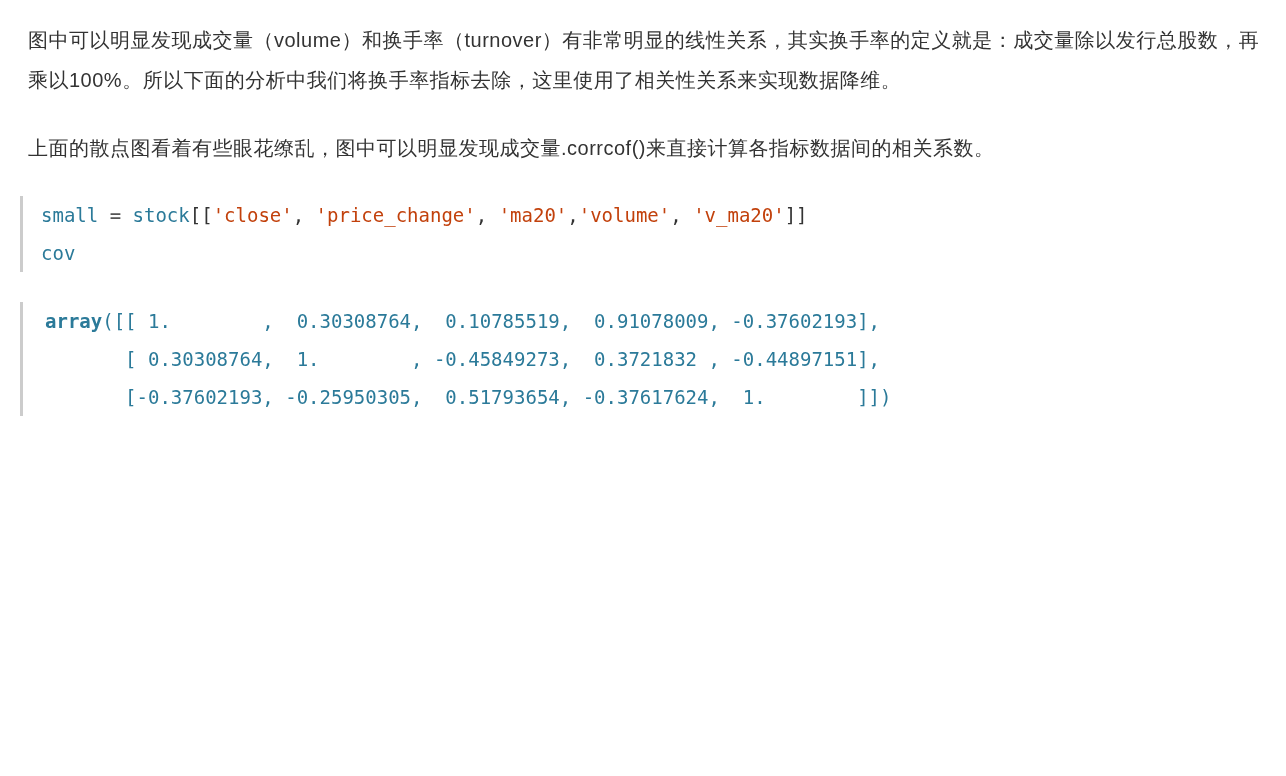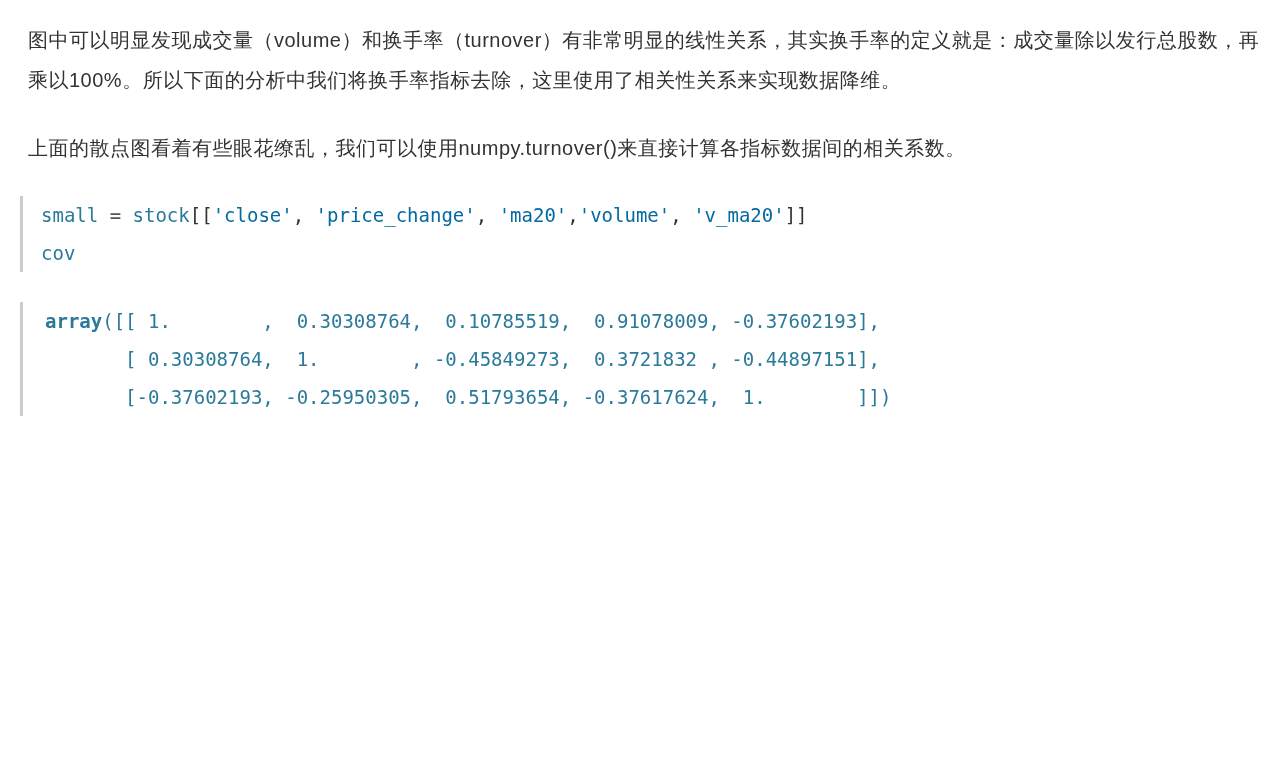--- a/index.html
+++ b/index.html
@@ -23,39 +23,39 @@
       margin: 10px 0 30px 0;
       font-family: Consolas, "DejaVu Sans Mono", monospace;
       font-size: 19px;
       line-height: 2.0;
     }
     .code-line {
       white-space: pre;
     }
     .kw-nav { color: #2b7a99; margin-top: 35px; } 
     .kw-op  { color: #555; }
-    .kw-str { color: #0369a1; }
+    .kw-str { color: #c2410c; }
     .kw-attr{ color: #333; }
     .output-block {
       border-left: 3px solid #ccc;
       padding-left: 22px;
       margin: 10px 0 20px 0;
       font-family: Consolas, "DejaVu Sans Mono", monospace;
       font-size: 19px;
       line-height: 2.0;
     }
     .out-key { color: #2b7a99; font-weight: bold; }
     .out-num { color: #2b7a99; }
   </style>
 </head>
 <body>
 
 <p class="para">图中可以明显发现成交量（volume）和换手率（turnover）有非常明显的线性关系，其实换手率的定义就是：成交量除以发行总股数，再乘以100%。所以下面的分析中我们将换手率指标去除，这里使用了相关性关系来实现数据降维。</p>
 
-<p class="para">上面的散点图看着有些眼花缭乱，我们可以使用numpy.turnover()来直接计算各指标数据间的相关系数。</p>
+<p class="para">上面的散点图看着有些眼花缭乱，图中可以明显发现成交量.corrcof()来直接计算各指标数据间的相关系数。</p>
 
 <div class="code-block">
   <div class="code-line"><span class="kw-nav">small </span><span class="kw-op">= </span><span class="kw-nav">stock</span><span class="kw-attr">[[</span><span class="kw-str">'close'</span><span class="kw-attr">, </span><span class="kw-str">'price_change'</span><span class="kw-attr">, </span><span class="kw-str">'ma20'</span><span class="kw-attr">,</span><span class="kw-str">'volume'</span><span class="kw-attr">, </span><span class="kw-str">'v_ma20'</span><span class="kw-attr">]]</span></div>
   <div class="code-line"><span class="kw-nav">cov</span></div>
 </div>
 
 <div class="output-block">
   <div class="code-line"><span class="out-key">array</span><span class="out-num">([[ 1.        ,  0.30308764,  0.10785519,  0.91078009, -0.37602193],</span></div>
   <div class="code-line"><span class="out-num">       [ 0.30308764,  1.        , -0.45849273,  0.3721832 , -0.44897151],</span></div>
   <div class="code-line"><span class="out-num">       [-0.37602193, -0.25950305,  0.51793654, -0.37617624,  1.        ]])</span></div>

